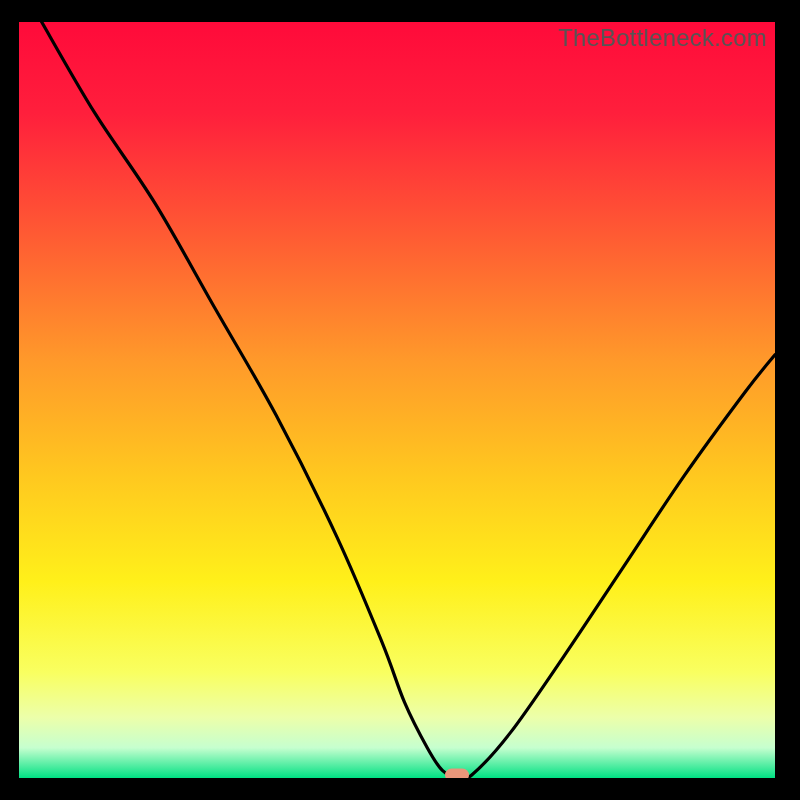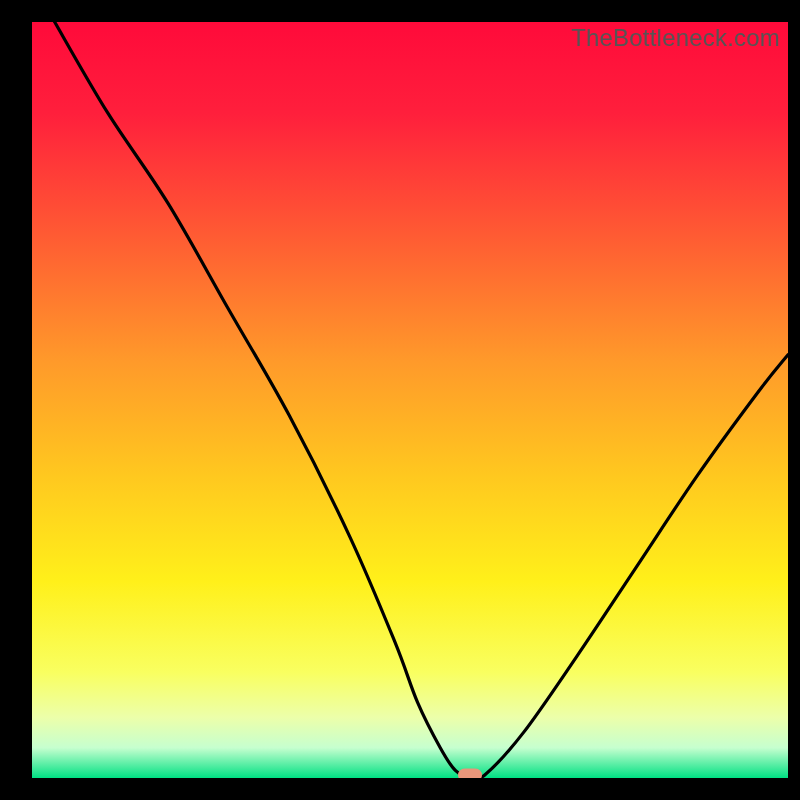--- a/index.html
+++ b/index.html
@@ -11,21 +11,21 @@
     position: relative;
     font-family: Arial, Helvetica, sans-serif;
   }
   .outer {
     position: absolute;
     inset: 0;
     background: #000;
   }
   .plot {
     position: absolute;
-    left: 32px;
+    left: 19px;
     top: 22px;
     width: 756px;
     height: 756px;
     overflow: hidden;
   }
   .watermark {
     position: absolute;
     top: 2px;
     right: 8px;
     color: #555;

